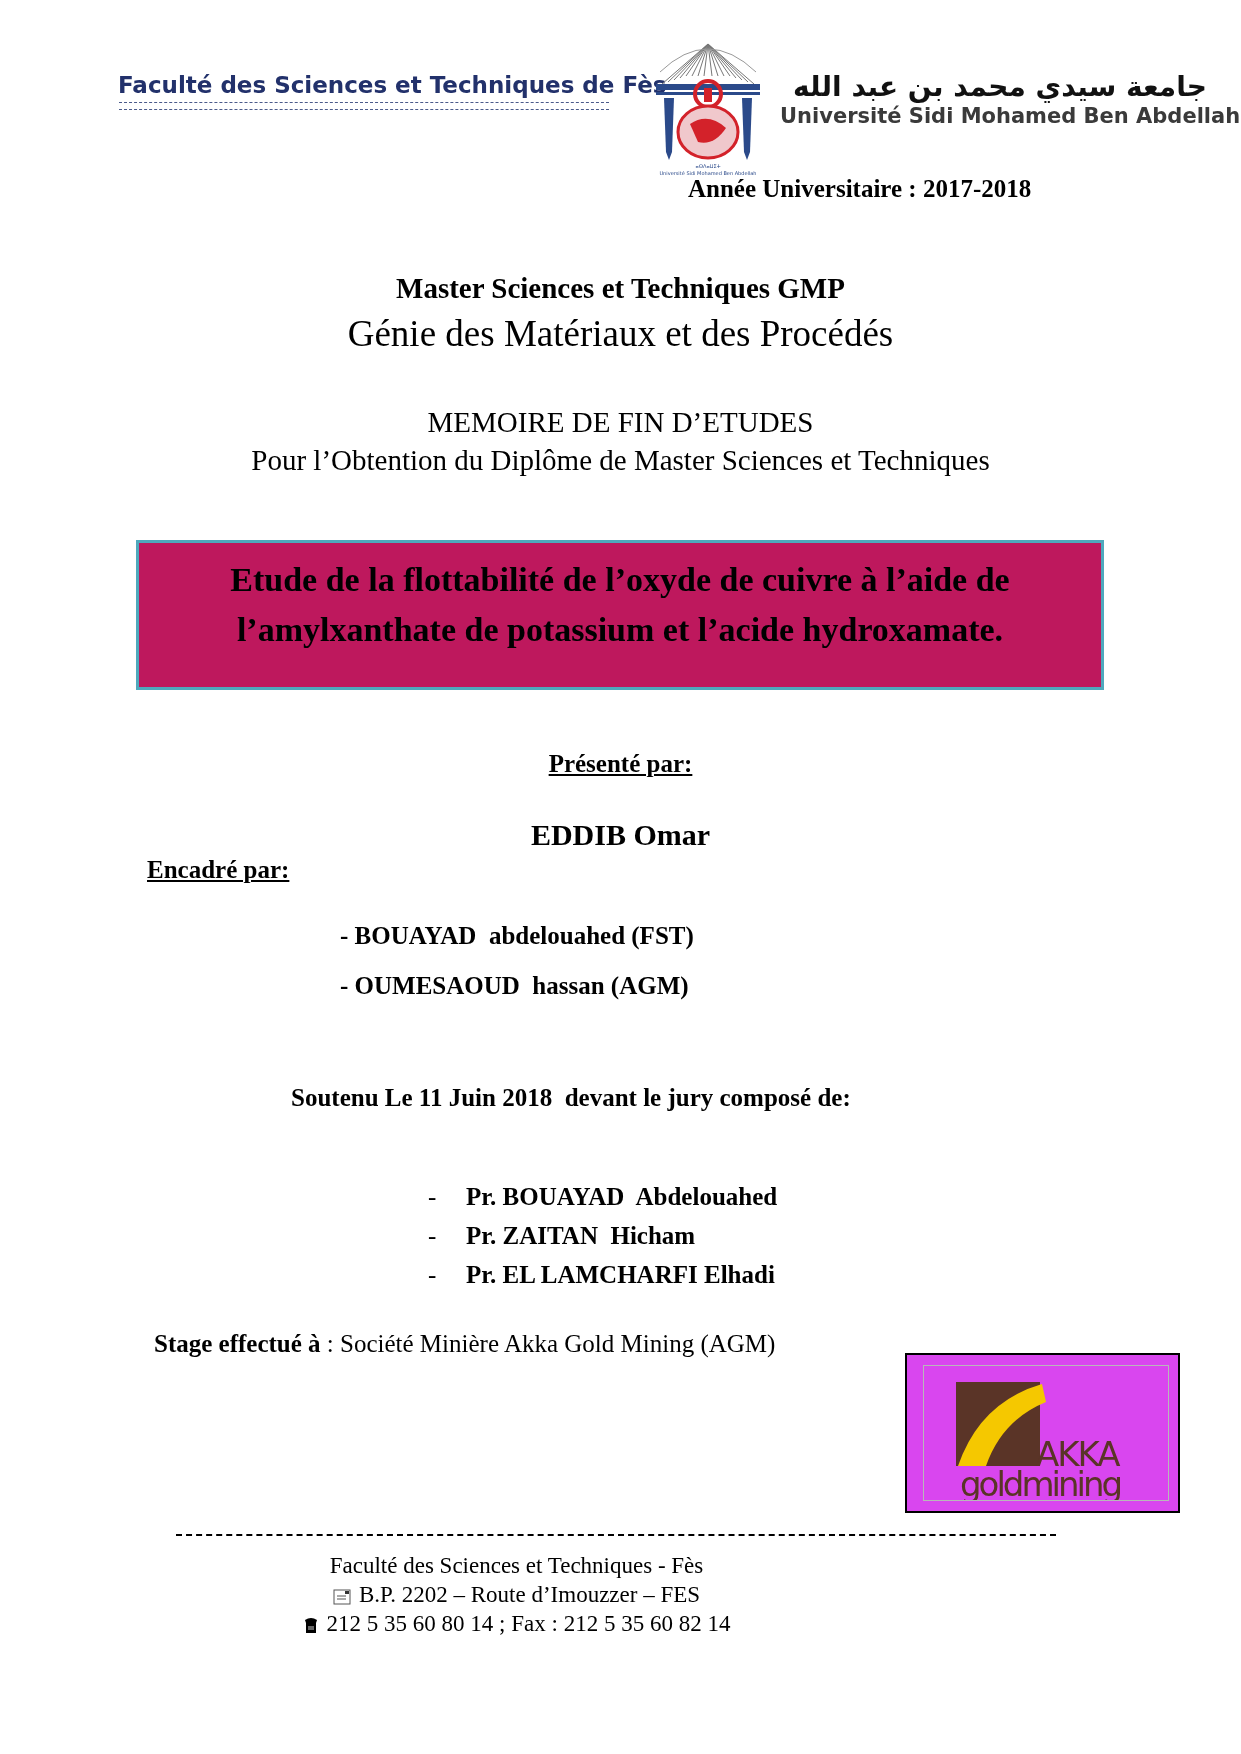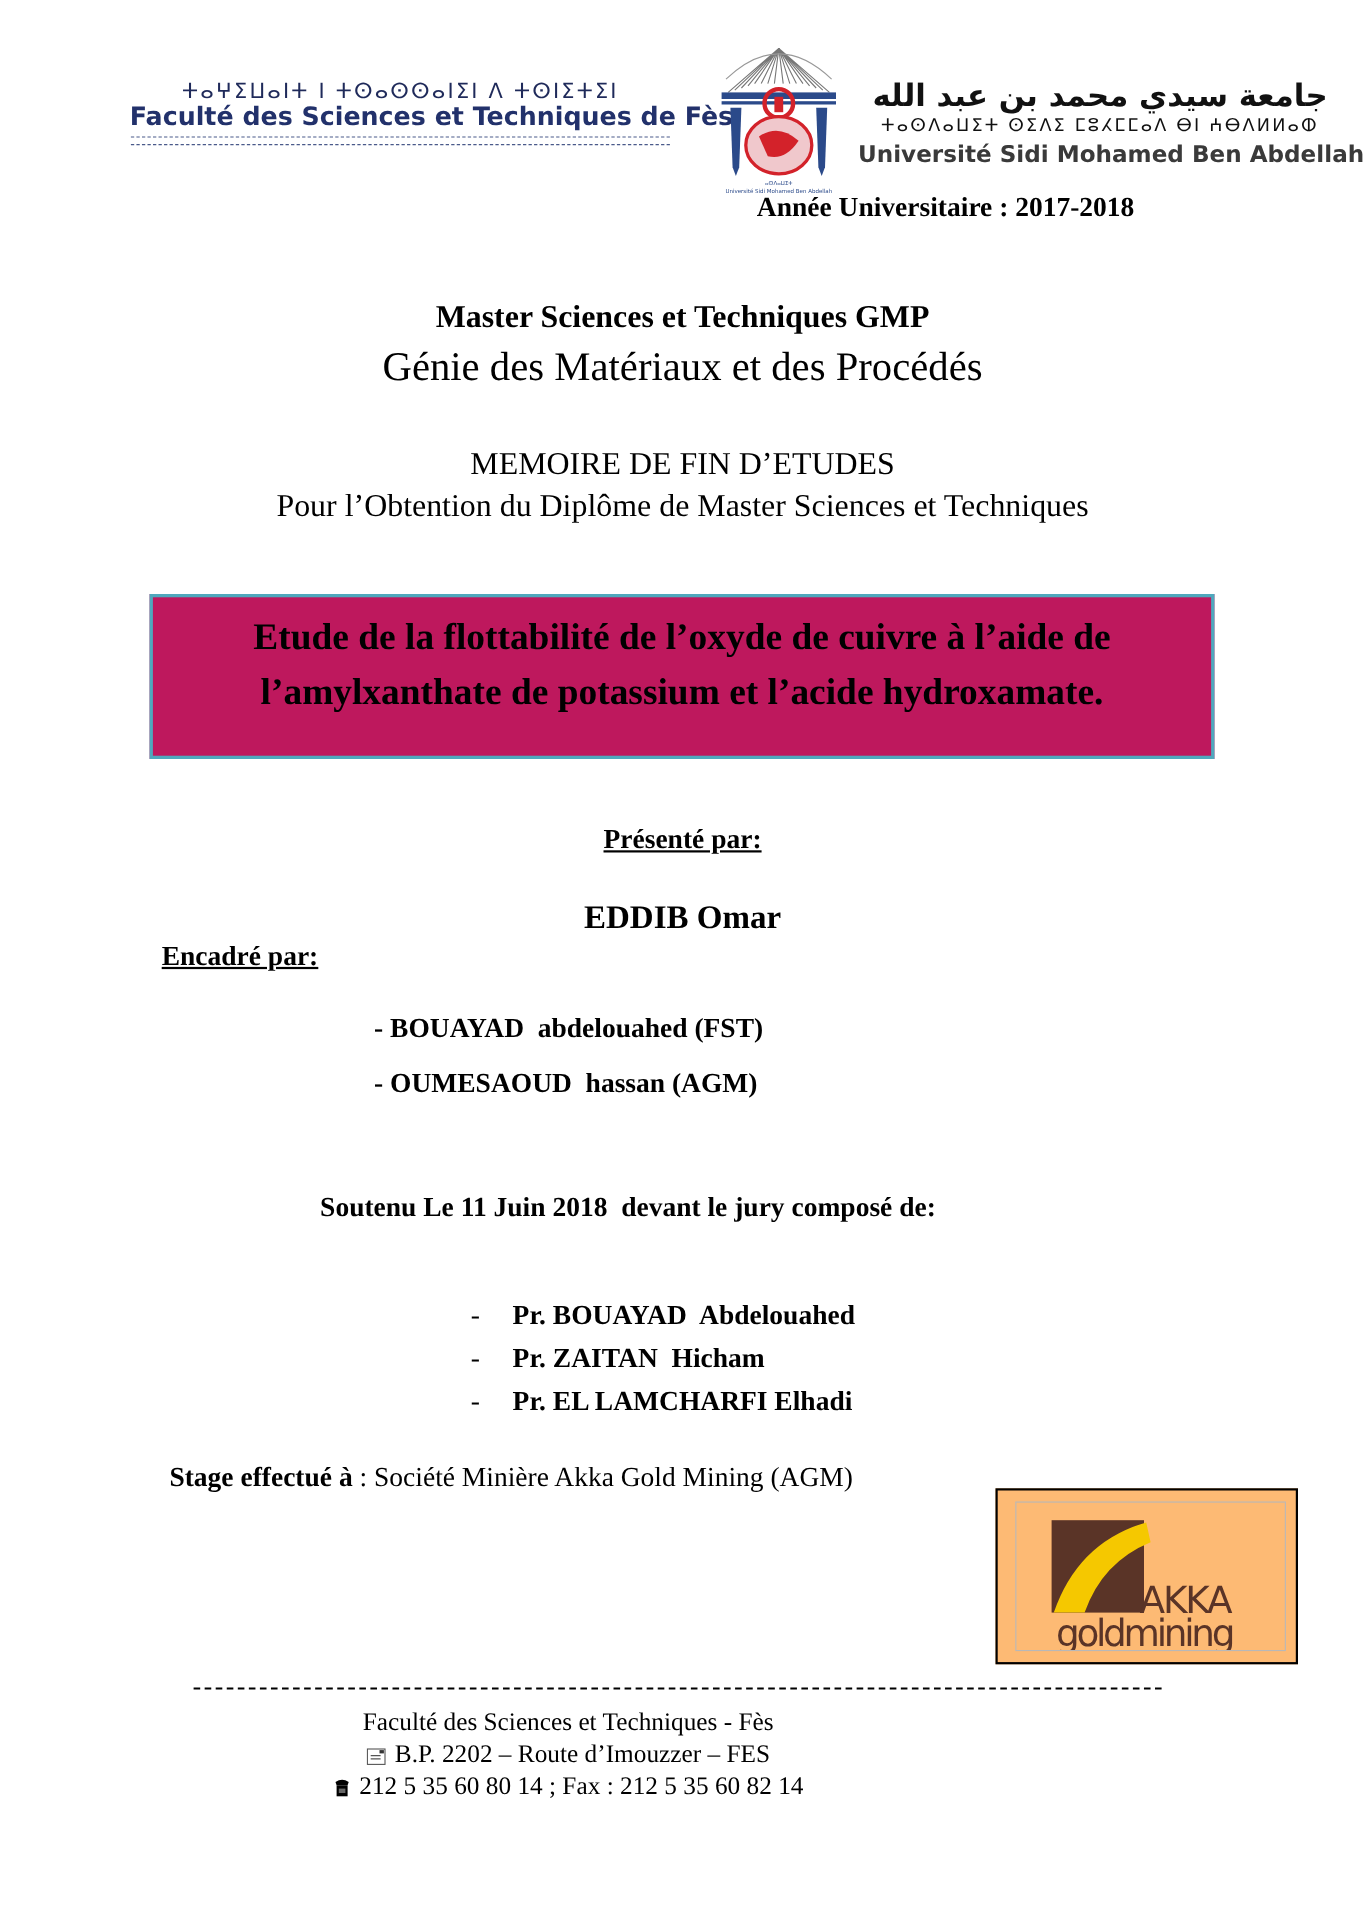--- a/index.html
+++ b/index.html
@@ -44,35 +44,34 @@
 
   .jury { left: 428px; font-weight: bold; font-size: 25px; white-space: pre; }
   .jury .dash { display: inline-block; width: 38px; font-weight: normal; }
   #jury-1 { top: 1183px; }
   #jury-2 { top: 1222px; }
   #jury-3 { top: 1261px; }
 
   #internship-line { left: 154px; top: 1330px; font-size: 25px; white-space: nowrap; }
   #internship-line b { font-weight: bold; }
 
-  #agm-logo-frame { left: 905px; top: 1353px; width: 275px; height: 160px; border: 2px solid #000; box-sizing: border-box; background: #fdba74; }
+  #agm-logo-frame { left: 905px; top: 1353px; width: 275px; height: 160px; border: 2px solid #000; box-sizing: border-box; background: #d946ef; }
   #agm-logo-inner { position: absolute; left: 16px; top: 10px; width: 246px; height: 136px; border: 1px solid #b8b8b8; box-sizing: border-box; }
 
   #footer-rule { left: 176px; top: 1534px; width: 880px; height: 0; border-top: 2px dashed #000; }
   .footer-line { left: 0; width: 1033px; text-align: center; font-size: 23px; }
   #footer-1 { top: 1553px; }
   #footer-2 { top: 1582px; }
   #footer-3 { top: 1611px; }
   .ficon { display: inline-block; vertical-align: -3px; margin-right: 8px; }
 </style>
 </head>
 <body>
 
 <div id="fst-logo" class="abs">
-  <div id="fst-tifinagh">ⵜⴰⵖⵉⵡⴰⵏⵜ ⵏ ⵜⵙⴰⵙⵙⴰⵏⵉⵏ ⴷ ⵜⵙⵏⵉⵜⵉⵏ</div>
   <div id="fst-french">Faculté des Sciences et Techniques de Fès</div>
   <div id="fst-underline"></div>
 </div>
 
 <div id="usmba-emblem" class="abs">
   <svg width="120" height="146" viewBox="0 0 120 146">
     <g stroke="#777" stroke-width="1" fill="none">
       <path d="M14 52 L60 12 M20 50 L60 12 M26 48 L60 12 M32 46 L60 12 M38 44 L60 12 M44 44 L60 12 M50 44 L60 12 M56 44 L60 12 M64 44 L60 12 M70 44 L60 12 M76 44 L60 12 M82 44 L60 12 M88 46 L60 12 M94 48 L60 12 M100 50 L60 12 M106 52 L60 12"></path>
       <path d="M12 40 Q60 -6 108 40" stroke="#999"></path>
     </g>
@@ -84,21 +83,20 @@
     <rect x="56" y="56" width="8" height="14" fill="#d3222a"></rect>
     <ellipse cx="60" cy="100" rx="30" ry="26" fill="#f0c8cc" stroke="#d3222a" stroke-width="3"></ellipse>
     <path d="M42 92 Q60 80 78 96 Q66 114 50 110 Z" fill="#d3222a"></path>
     <text x="60" y="136" font-size="5" text-anchor="middle" fill="#2b4a8a" font-family="DejaVu Sans, sans-serif">ⴰⵙⴷⴰⵡⵉⵜ</text>
     <text x="60" y="143" font-size="5" text-anchor="middle" fill="#2b4a8a" font-family="DejaVu Sans, sans-serif">Université Sidi Mohamed Ben Abdellah</text>
   </svg>
 </div>
 
 <div id="usmba-block" class="abs">
   <div id="usmba-arabic">جامعة سيدي محمد بن عبد الله</div>
-  <div id="usmba-tifinagh">ⵜⴰⵙⴷⴰⵡⵉⵜ ⵙⵉⴷⵉ ⵎⵓⵃⵎⵎⴰⴷ ⴱⵏ ⵄⴱⴷⵍⵍⴰⵀ</div>
   <div id="usmba-french">Université Sidi Mohamed Ben Abdellah</div>
 </div>
 
 <div id="academic-year" class="abs">Année Universitaire : 2017-2018</div>
 
 <div id="master-program" class="abs center">Master Sciences et Techniques GMP</div>
 <div id="specialty" class="abs center">Génie des Matériaux et des Procédés</div>
 
 <div id="memoire-type" class="abs center">MEMOIRE DE FIN D’ETUDES</div>
 <div id="diploma-line" class="abs center">Pour l’Obtention du Diplôme de Master Sciences et Techniques</div>

